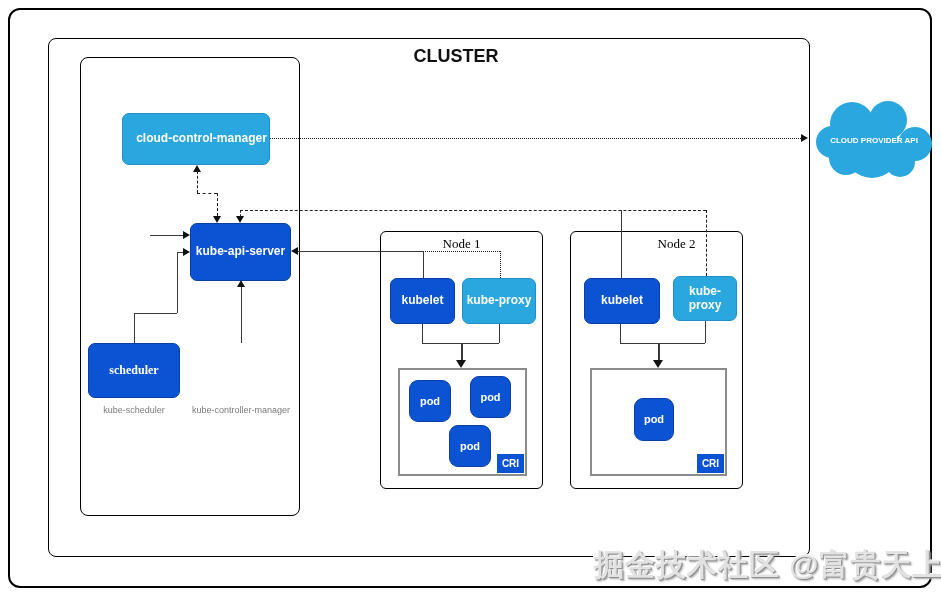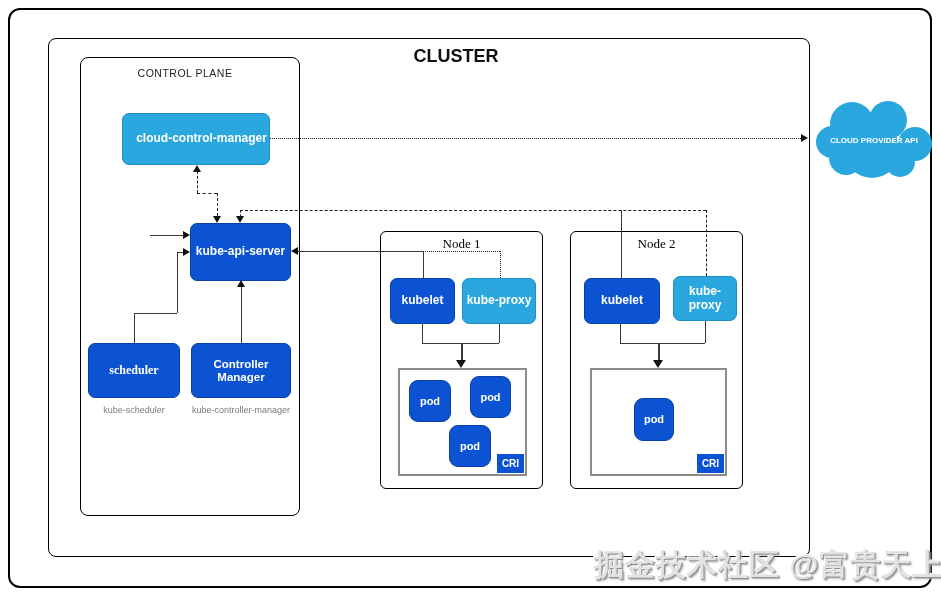--- a/index.html
+++ b/index.html
@@ -38,33 +38,29 @@
 <body>
 
 <div id="stage">
 
   <div class="frame" style="left:8px;top:8px;width:924px;height:580px;"></div>
 
   <div class="frame thin" style="left:48px;top:38px;width:762px;height:519px;"></div>
   <div class="caption" style="left:396px;top:46px;width:120px;text-align:center;font-size:18px;font-weight:bold;color:#111;">CLUSTER</div>
 
   <div class="frame thin" style="left:80px;top:57px;width:220px;height:459px;"></div>
-  <div class="caption" style="left:80px;top:67px;width:210px;text-align:center;font-size:10.5px;letter-spacing:0.5px;">CONTROL PLANE</div>
 
   <div class="box light" style="left:122px;top:113px;width:148px;height:52px;font-size:12px;padding-left:11px;">
     <span>cloud-control-manager</span>
   </div>
   <div class="box dark" style="left:190px;top:223px;width:101px;height:58px;font-size:12px;">
     <span>kube-api-server</span>
   </div>
   <div class="box dark" style="left:88px;top:343px;width:92px;height:55px;font-size:12px;font-family:Liberation Serif, serif;">
     <span>scheduler</span>
-  </div>
-  <div class="box dark" style="left:191px;top:343px;width:100px;height:55px;font-size:11.5px;">
-    <span>Controller Manager</span>
   </div>
   <div class="subcap" style="left:88px;top:405px;width:92px;">kube-scheduler</div>
   <div class="subcap" style="left:178px;top:405px;width:126px;">kube-controller-manager</div>
 
   <div class="frame thin" style="left:380px;top:231px;width:163px;height:258px;border-radius:6px;"></div>
   <div class="caption serif" style="left:380px;top:236px;width:163px;text-align:center;font-size:13px;color:#000;">Node 1</div>
   <div class="box dark" style="left:390px;top:278px;width:65px;height:46px;font-size:12px;">
     <span>kubelet</span>
   </div>
   <div class="box light" style="left:462px;top:278px;width:74px;height:46px;font-size:12px;">
@@ -77,21 +73,21 @@
     <span>pod</span>
   </div>
   <div class="box dark" style="left:470px;top:376px;width:41px;height:42px;border-radius:9px;font-size:11px;">
     <span>pod</span>
   </div>
   <div class="box dark" style="left:449px;top:425px;width:42px;height:42px;border-radius:9px;font-size:11px;">
     <span>pod</span>
   </div>
 
   <div class="frame thin" style="left:570px;top:231px;width:173px;height:258px;border-radius:6px;"></div>
-  <div class="caption serif" style="left:570px;top:236px;width:173px;text-align:center;font-size:13px;color:#000;">Node 2</div>
+  <div class="caption serif" style="left:570px;top:236px;width:173px;text-align:center;font-size:13px;color:#000;padding-left:20px;">Node 2</div>
   <div class="box dark" style="left:584px;top:278px;width:76px;height:46px;font-size:12px;">
     <span>kubelet</span>
   </div>
   <div class="box light" style="left:673px;top:276px;width:64px;height:45px;font-size:12px;">
     <span>kube-proxy</span>
   </div>
   <div class="cri" style="left:590px;top:368px;width:137px;height:108px;">
     <div class="cri-badge">CRI</div>
   </div>
   <div class="box dark" style="left:634px;top:398px;width:40px;height:43px;border-radius:9px;font-size:11px;">

